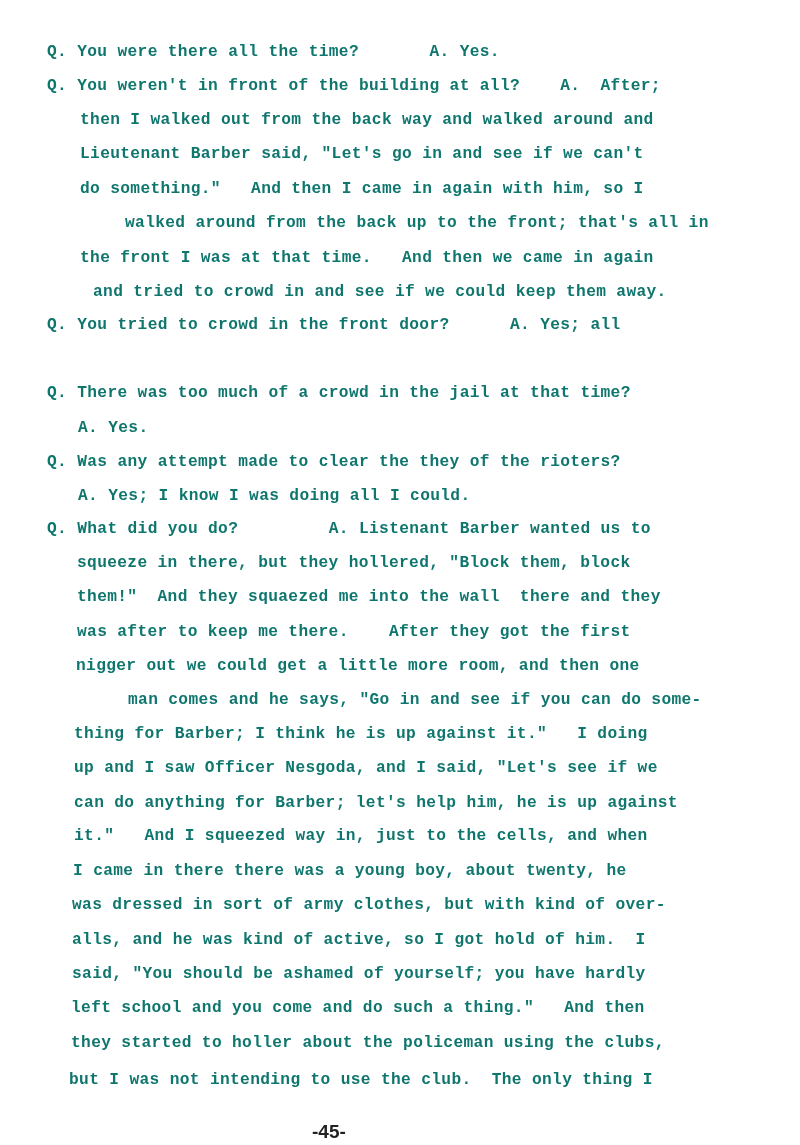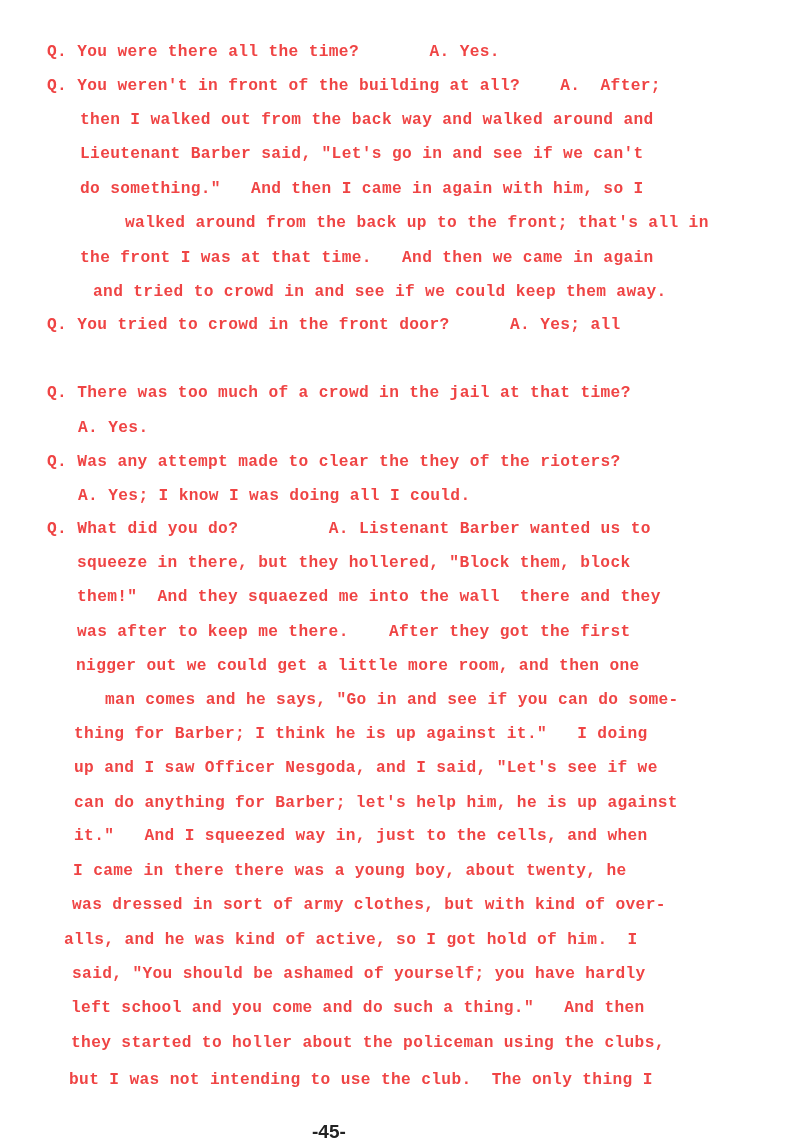--- a/index.html
+++ b/index.html
@@ -22,21 +22,21 @@
       height: 1145px;
       background: #ffffff;
     }
     .line {
       position: absolute;
       white-space: pre;
       font-size: 16.2px;
       font-weight: bold;
       letter-spacing: 0.35px;
       line-height: 20px;
-      color: #ef4444;
+      color: #0f766e;
     }
     .page-number {
       position: absolute;
       left: 312px;
       top: 1121px;
       font-size: 19px;
       font-weight: bold;
       font-family: "Liberation Sans", sans-serif;
       color: #222222;
       white-space: pre;
@@ -57,26 +57,26 @@
     <div class="line" style="left: 47px; top: 315px;">Q. You tried to crowd in the front door?      A. Yes; all</div>
     <div class="line" style="left: 47px; top: 383px;">Q. There was too much of a crowd in the jail at that time?</div>
     <div class="line" style="left: 78px; top: 418px;">A. Yes.</div>
     <div class="line" style="left: 47px; top: 452px;">Q. Was any attempt made to clear the they of the rioters?</div>
     <div class="line" style="left: 78px; top: 486px;">A. Yes; I know I was doing all I could.</div>
     <div class="line" style="left: 47px; top: 519px;">Q. What did you do?         A. Listenant Barber wanted us to</div>
     <div class="line" style="left: 77px; top: 553px;">squeeze in there, but they hollered, "Block them, block</div>
     <div class="line" style="left: 77px; top: 587px;">them!"  And they squaezed me into the wall  there and they</div>
     <div class="line" style="left: 77px; top: 622px;">was after to keep me there.    After they got the first</div>
     <div class="line" style="left: 76px; top: 656px;">nigger out we could get a little more room, and then one</div>
-    <div class="line" style="left: 61px; top: 690px; padding-left: 44px;">man comes and he says, "Go in and see if you can do some-</div>
+    <div class="line" style="left: 84px; top: 690px; padding-left: 44px;">man comes and he says, "Go in and see if you can do some-</div>
     <div class="line" style="left: 74px; top: 724px;">thing for Barber; I think he is up against it."   I doing</div>
     <div class="line" style="left: 74px; top: 758px;">up and I saw Officer Nesgoda, and I said, "Let's see if we</div>
     <div class="line" style="left: 74px; top: 793px;">can do anything for Barber; let's help him, he is up against</div>
     <div class="line" style="left: 74px; top: 826px;">it."   And I squeezed way in, just to the cells, and when</div>
     <div class="line" style="left: 73px; top: 861px;">I came in there there was a young boy, about twenty, he</div>
     <div class="line" style="left: 72px; top: 895px;">was dressed in sort of army clothes, but with kind of over-</div>
-    <div class="line" style="left: 64px; top: 930px; text-align: center;">alls, and he was kind of active, so I got hold of him.  I</div>
+    <div class="line" style="left: 72px; top: 930px; text-align: center;">alls, and he was kind of active, so I got hold of him.  I</div>
     <div class="line" style="left: 72px; top: 964px;">said, "You should be ashamed of yourself; you have hardly</div>
     <div class="line" style="left: 71px; top: 998px;">left school and you come and do such a thing."   And then</div>
     <div class="line" style="left: 71px; top: 1033px;">they started to holler about the policeman using the clubs,</div>
     <div class="line" style="left: 69px; top: 1070px;">but I was not intending to use the club.  The only thing I</div>
   </div>
 <div class="page-number">-45-</div>
 
 </body></html>

